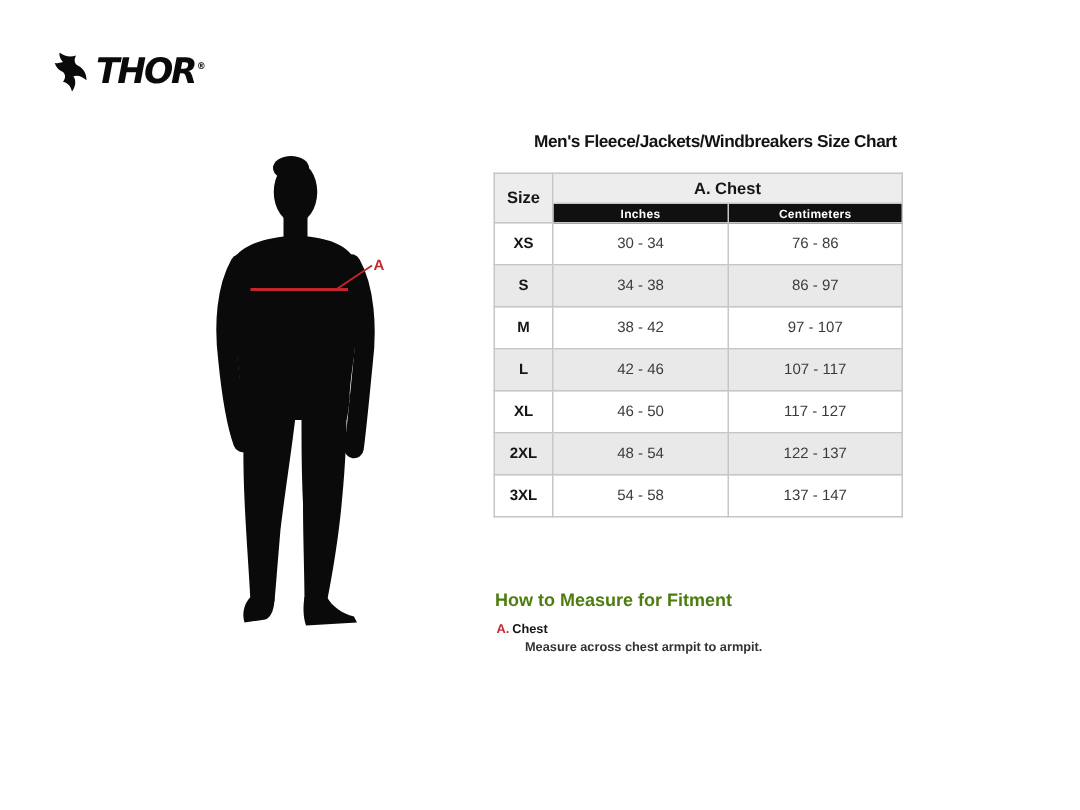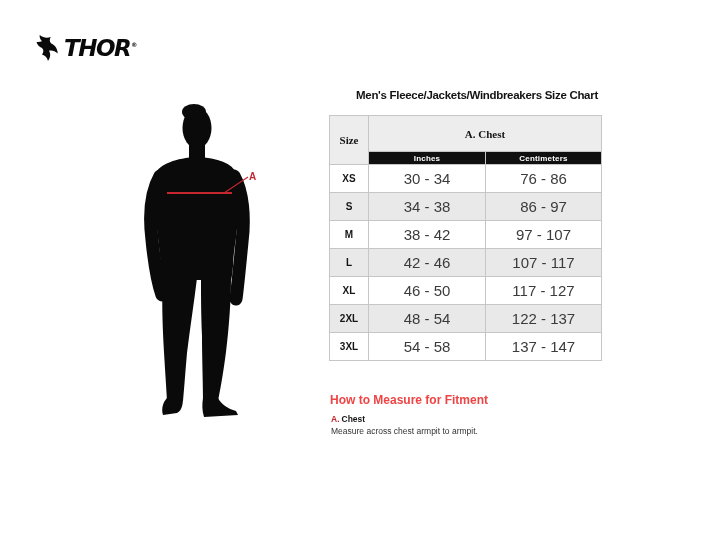--- a/index.html
+++ b/index.html
@@ -25,37 +25,37 @@
   table.size-table{
     position:absolute;left:329px;top:115px;width:272px;
     border-collapse:collapse;table-layout:fixed;
     border:1px solid #adadad;
   }
   table.size-table td,table.size-table th{
     border:1px solid #c6c6c6;text-align:center;vertical-align:middle;padding:0;
   }
   th.hdr-size,th.hdr-chest{background:#ededed;font-size:11px;font-weight:bold;color:#151515;}
   th.hdr-size{width:39px;}
-  tr.hdr-row1{height:36px;font-family:Liberation Serif, serif;}
+  tr.hdr-row1{height:20px;}
   tr.hdr-row2{height:13px;padding-left:48px;}
   th.hdr-unit{
     background:#101010;color:#ffffff;font-size:8px;font-weight:bold;
     border:2px solid #ffffff;letter-spacing:0.2px;
   }
   tbody tr{height:28px;}
   tbody tr.shaded td{background:#e9e9e9;}
   td.c-size{font-weight:bold;font-size:10px;color:#151515;}
-  td.c-val{font-size:15px;color:#3b3b3b;}
+  td.c-val{font-size:10px;color:#3b3b3b;}
   .measure-heading{
-    position:absolute;left:330px;top:393px;font-size:12px;font-weight:bold;color:#ef4444;
+    position:absolute;left:330px;top:393px;font-size:12px;font-weight:bold;color:#4d7c0f;
   }
   .measure-item{position:absolute;left:331px;top:414px;font-size:8.5px;font-weight:bold;}
   .measure-item .key{color:#c3262d;}
   .measure-item .name{color:#151515;margin-left:2px;}
-  .measure-desc{position:absolute;left:331px;top:426px;font-size:8.5px;color:#333;}
+  .measure-desc{position:absolute;left:350px;top:426px;font-size:8.5px;color:#333;font-weight:bold;}
   .disclaimer{
     position:absolute;left:32px;top:487px;font-size:7.5px;line-height:9.5px;color:#444;
   }
 </style>
 </head>
 <body>
 
 <div id="canvas">
 
   <div class="logo">

